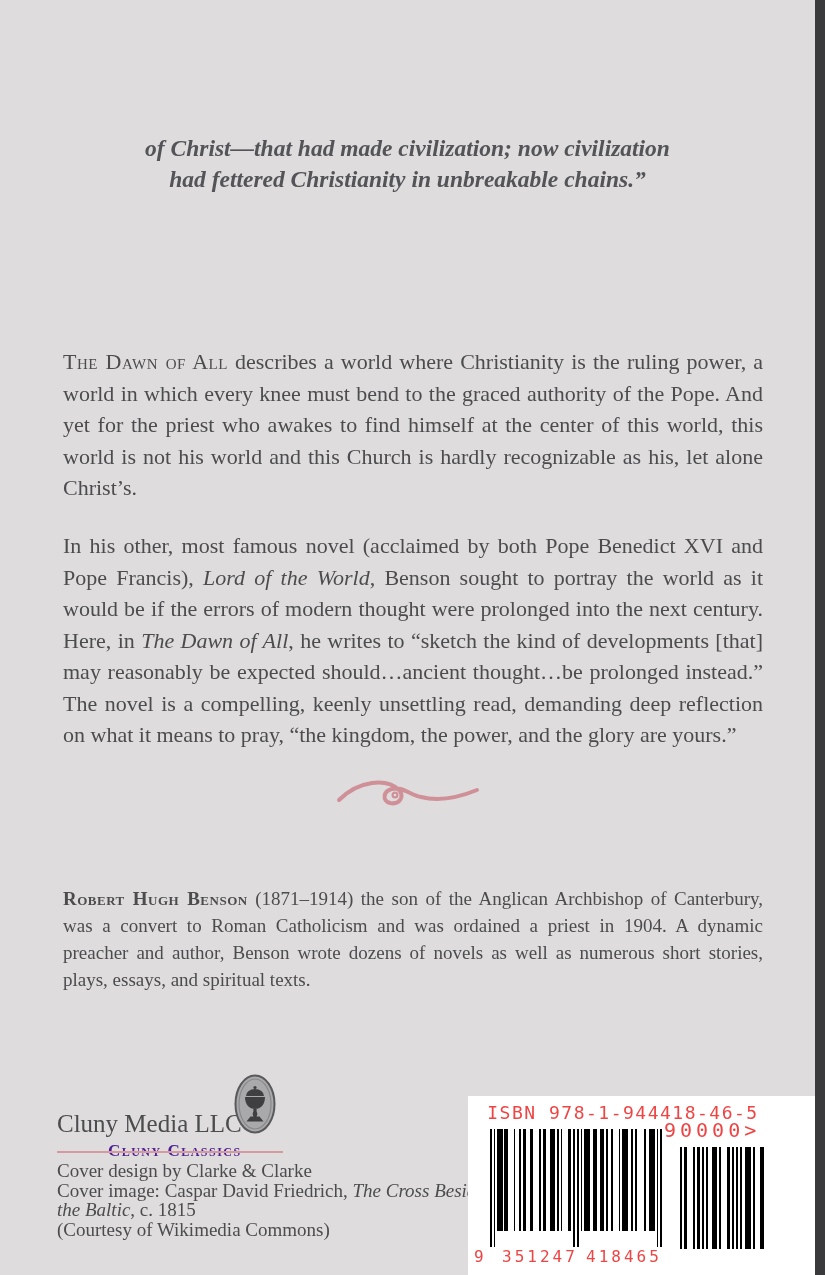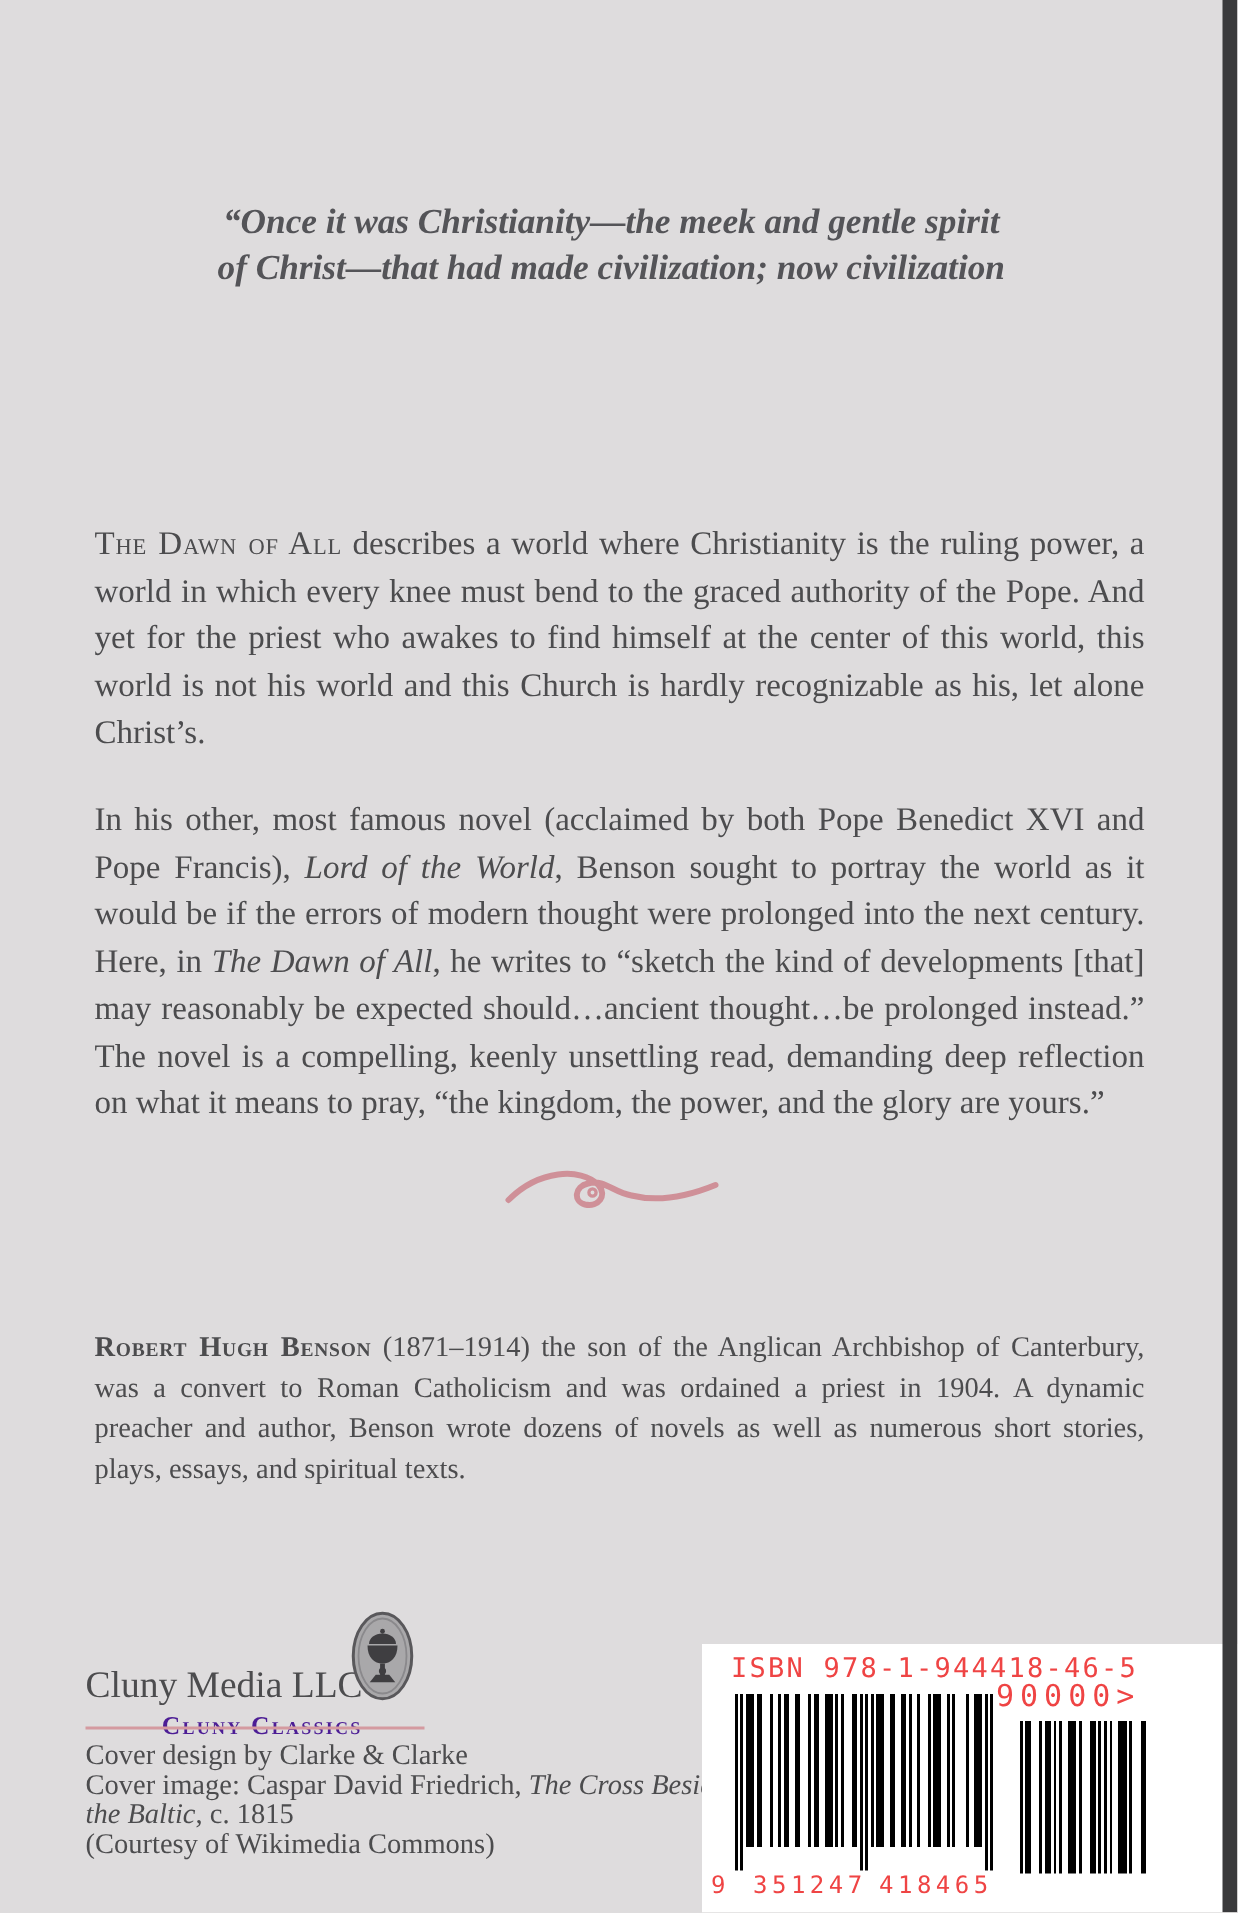--- a/index.html
+++ b/index.html
@@ -87,22 +87,22 @@
     font-size: 20px; letter-spacing: 4px; white-space: nowrap;
   }
   .addon-barcode { position: absolute; left: 210px; top: 51px; }
 </style>
 </head>
 <body>
 
 <div class="page">
 
   <div class="quote">
-    <div>“Once it was Christianity—the meek and gentle spirit</div>
     <div>of Christ—that had made civilization; now civilization</div>
+    <div>had fettered Christianity in unbreakable chains.”</div>
   </div>
 
   <p class="body-par p1"><span class="lead-caps">The Dawn of All</span><span> describes a world where Christianity is the ruling power, a world in which every knee must bend to the graced authority of the Pope. And yet for the priest who awakes to find himself at the center of this world, this world is not his world and this Church is hardly recognizable as his, let alone Christ’s.</span></p>
 
   <p class="body-par p2"><span>In his other, most famous novel (acclaimed by both Pope Benedict XVI and Pope Francis), </span><span class="it">Lord of the World</span><span>, Benson sought to portray the world as it would be if the errors of modern thought were prolonged into the next century. Here, in </span><span class="it">The Dawn of All</span><span>, he writes to “sketch the kind of developments [that] may reasonably be expected should…ancient thought…be prolonged instead.” The novel is a compelling, keenly unsettling read, demanding deep reflection on what it means to pray, “the kingdom, the power, and the glory are yours.”</span></p>
 
   <div class="ornament">
     <svg width="150" height="44" viewBox="0 0 150 44">
       <path d="M6 30 C 26 10, 54 8, 66 20 C 72 27, 66 35, 57 33 C 49 31, 50 21, 59 19 C 70 16, 76 25, 88 27 C 104 31, 122 29, 144 20" fill="none" stroke="#cf9098" stroke-width="4" stroke-linecap="round"></path>
       <circle cx="62" cy="25" r="2.4" fill="none" stroke="#cf9098" stroke-width="2.2"></circle>

